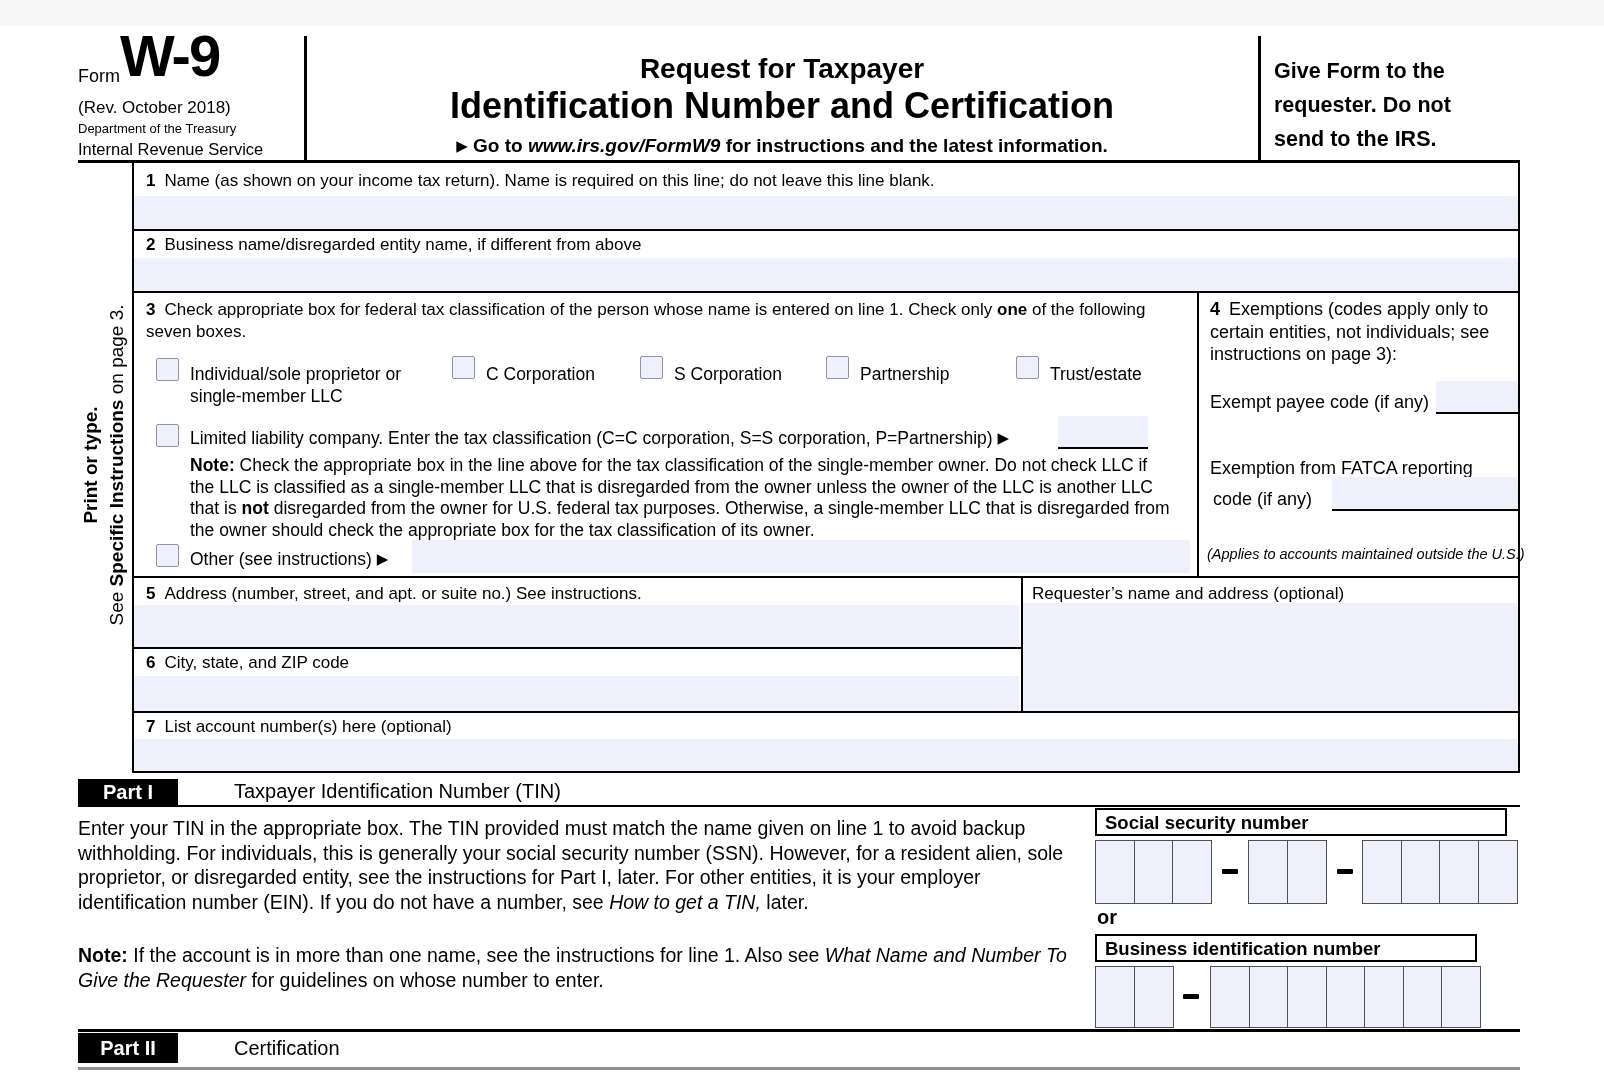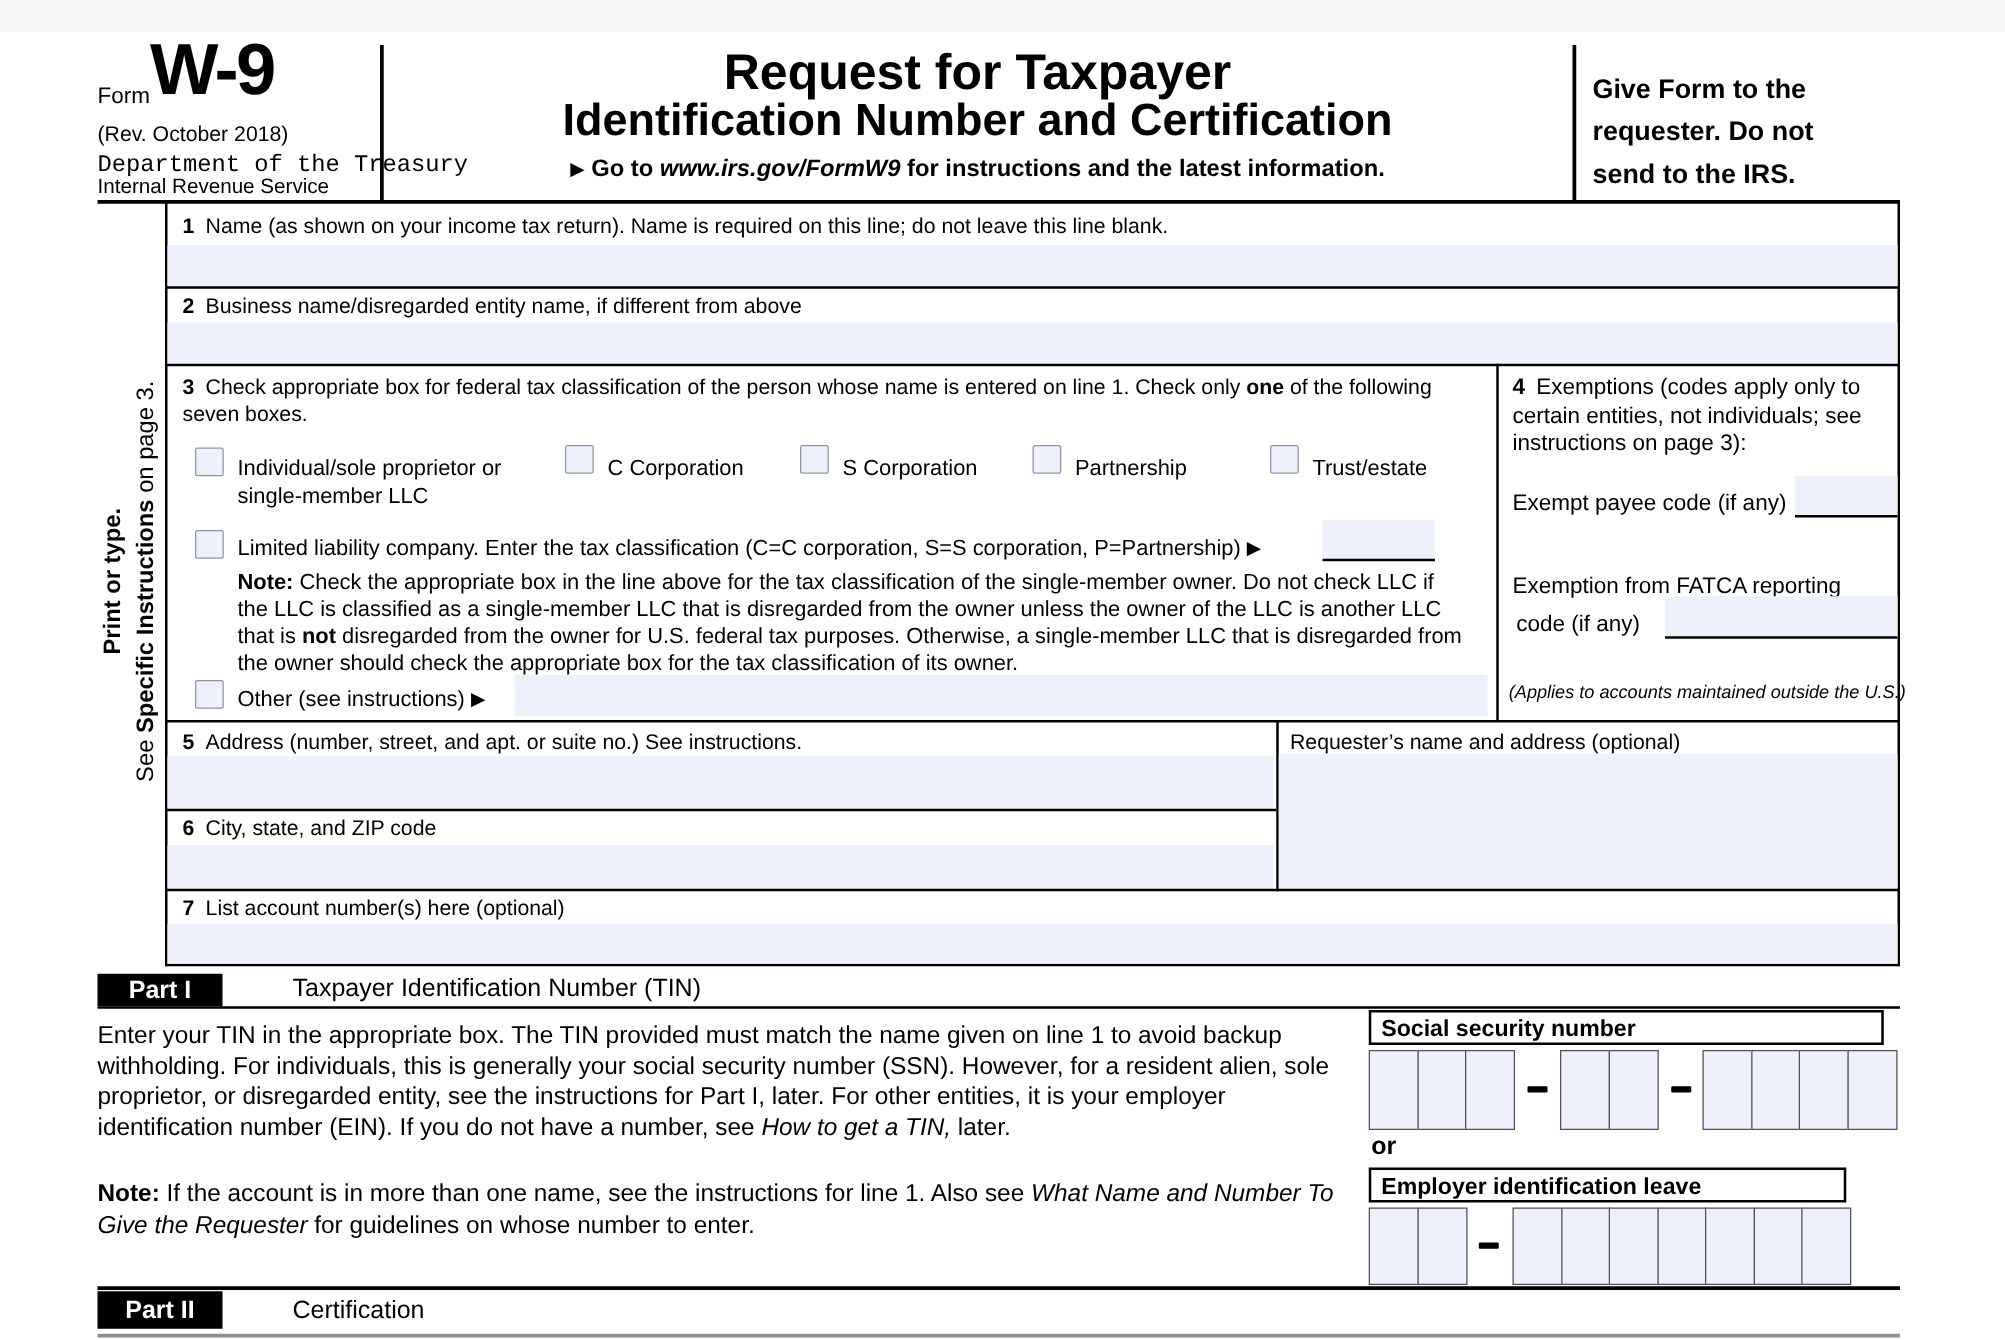--- a/index.html
+++ b/index.html
@@ -31,27 +31,27 @@
 </head>
 <body>
 
 <div id="page">
 
   <div class="abs" style="left:0;top:0;width:1604px;height:26px;background:#f7f7f8;"></div>
 
   <div class="abs" style="left:78px;top:66px;font-size:18px;">Form</div>
   <div class="abs b" style="left:120px;top:22px;font-size:58px;letter-spacing:-2px;">W-9</div>
   <div class="abs" style="left:78px;top:98px;font-size:17px;">(Rev. October 2018)</div>
-  <div class="abs" style="left:78px;top:121px;font-size:19px;font-family:Liberation Mono, monospace;">Department of the Treasury</div>
+  <div class="abs" style="left:78px;top:121px;font-size:13px;">Department of the Treasury</div>
   <div class="abs" style="left:78px;top:140px;font-size:16.5px;">Internal Revenue Service</div>
 
   <div class="vline" style="left:304px;top:36px;width:2.5px;height:125px;"></div>
 
   <div class="abs" style="left:306px;top:40px;width:952px;text-align:center;">
-    <div class="b" style="font-size:40px;line-height:37px;">Request for Taxpayer</div>
+    <div class="b" style="font-size:28px;line-height:37px;margin-top:10px;">Request for Taxpayer</div>
     <div class="b" style="font-size:36px;line-height:37px;">Identification Number and Certification</div>
     <div class="b" style="font-size:19px;margin-top:11px;">
       <span class="arrow">▶</span>
       <span>Go to </span><span class="bi">www.irs.gov/FormW9</span><span> for instructions and the latest information.</span>
     </div>
   </div>
 
   <div class="vline" style="left:1258px;top:36px;width:2.5px;height:125px;"></div>
   <div class="abs b" style="left:1274px;top:54px;width:220px;font-size:21.5px;line-height:34px;">Give Form to the requester. Do not send to the IRS.</div>
 
@@ -175,21 +175,21 @@
   <div class="dash" style="left:1337px;top:869px;"></div>
   <div class="cellrow" style="left:1362px;top:840px;height:64px;">
     <div class="cell"></div>
     <div class="cell"></div>
     <div class="cell"></div>
     <div class="cell"></div>
   </div>
 
   <div class="abs b" style="left:1097px;top:906px;font-size:20px;">or</div>
 
-  <div class="tinhdr" style="left:1095px;top:934px;width:382px;height:28px;">Employer identification leave</div>
+  <div class="tinhdr" style="left:1095px;top:934px;width:382px;height:28px;">Business identification number</div>
   <div class="cellrow" style="left:1095px;top:966px;height:62px;">
     <div class="cell"></div>
     <div class="cell"></div>
   </div>
   <div class="dash" style="left:1183px;top:994px;"></div>
   <div class="cellrow" style="left:1210px;top:966px;height:62px;">
     <div class="cell"></div>
     <div class="cell"></div>
     <div class="cell"></div>
     <div class="cell"></div>

